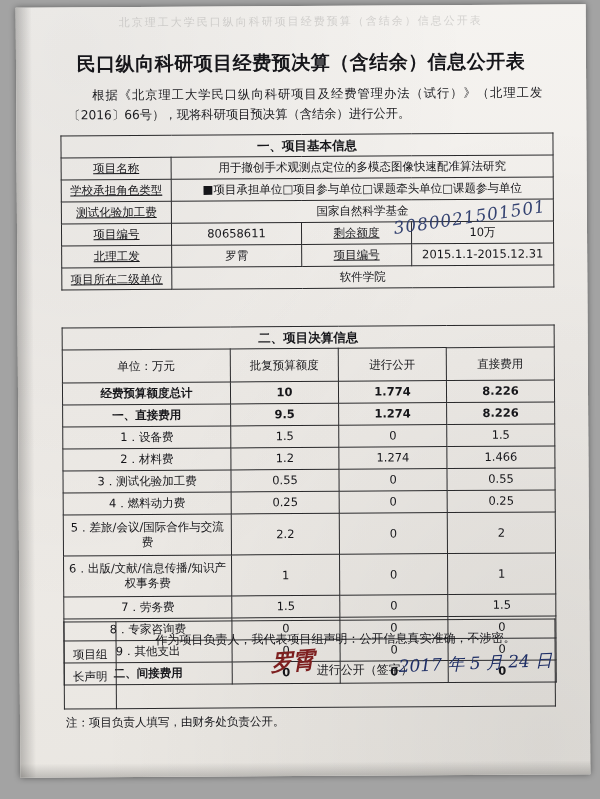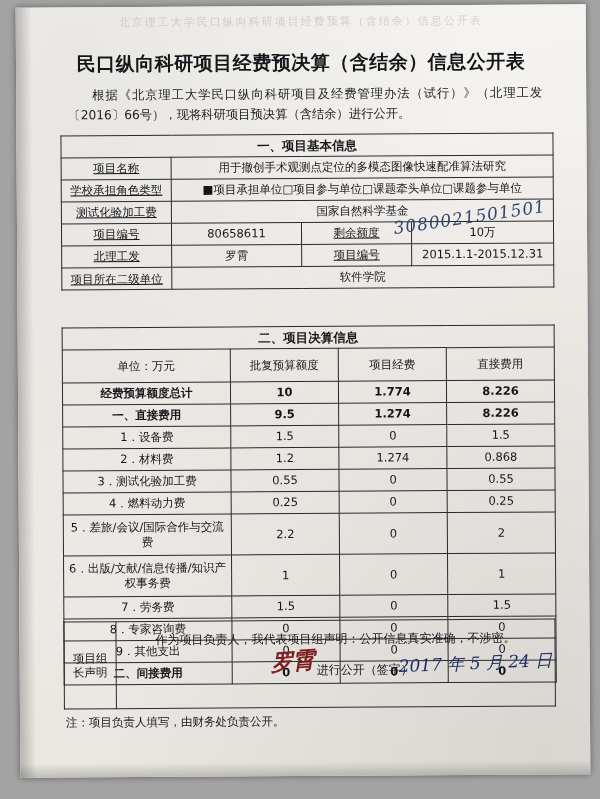--- a/index.html
+++ b/index.html
@@ -238,21 +238,21 @@
           <col style="width:108px">
           <col style="width:108px">
         </colgroup>
         <tbody>
             <tr>
           <td class="sec" colspan="4">二、项目决算信息</td>
         </tr>
         <tr>
           <td style="height:26px">单位：万元</td>
           <td>批复预算额度</td>
-          <td>项目经费</td>
+          <td>进行公开</td>
           <td>直接费用</td>
         </tr>
 
         <tr class="bold">
           <td class="left">经费预算额度总计</td>
           <td>10</td>
           <td>1.774</td>
           <td>8.226</td>
         </tr>
         <tr class="bold">
@@ -264,21 +264,21 @@
         <tr>
           <td class="left">1．设备费</td>
           <td>1.5</td>
           <td>0</td>
           <td>1.5</td>
         </tr>
         <tr>
           <td class="left">2．材料费</td>
           <td>1.2</td>
           <td>1.274</td>
-          <td>0.868</td>
+          <td>1.466</td>
         </tr>
         <tr>
           <td class="left">3．测试化验加工费</td>
           <td>0.55</td>
           <td>0</td>
           <td>0.55</td>
         </tr>
         <tr>
           <td class="left">4．燃料动力费</td>
           <td>0.25</td>
@@ -326,21 +326,21 @@
     </div>
 
     <div class="tbl-wrap" style="top:614px;">
       <table class="doc">
         <colgroup>
           <col style="width:52px">
           <col>
         </colgroup>
         <tbody>
             <tr>
-          <td style="line-height:14px; height:80px">项目组长声明</td>
+          <td style="line-height:22px; height:80px">项目组长声明</td>
           <td class="declaration">
             <div>作为项目负责人，我代表项目组声明：公开信息真实准确，不涉密。</div>
             <div class="sign-line">
               <span>进行公开（签字）</span>
               <span class="sig-blue sig-red">罗霄</span>
               <span class="date-blue">2017 年 5 月 24 日</span>
             </div>
           </td>
         </tr>
       </tbody>

